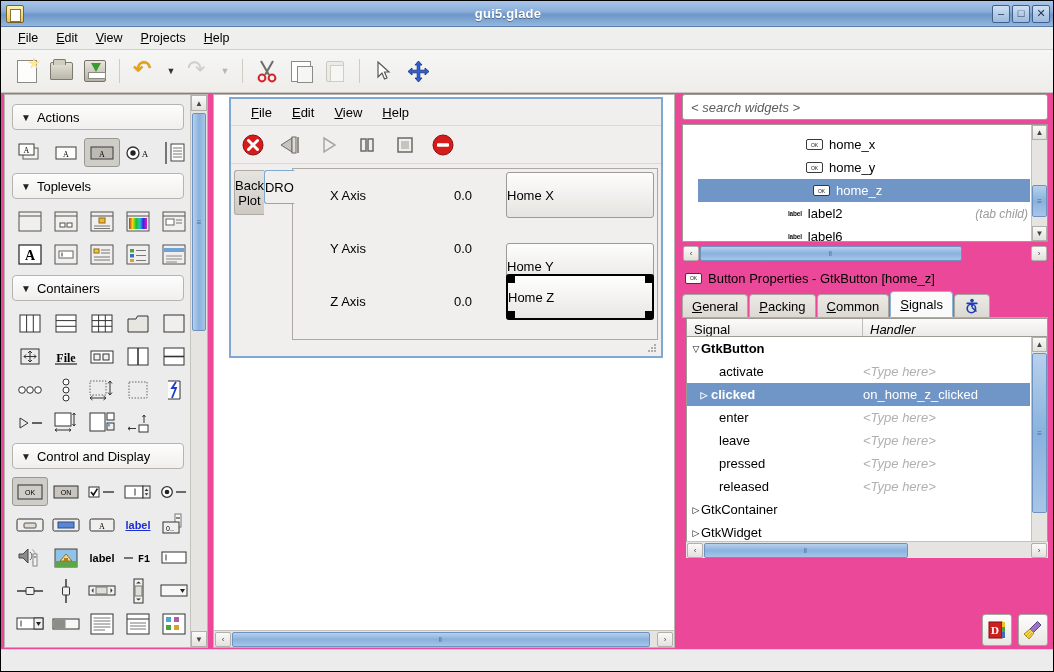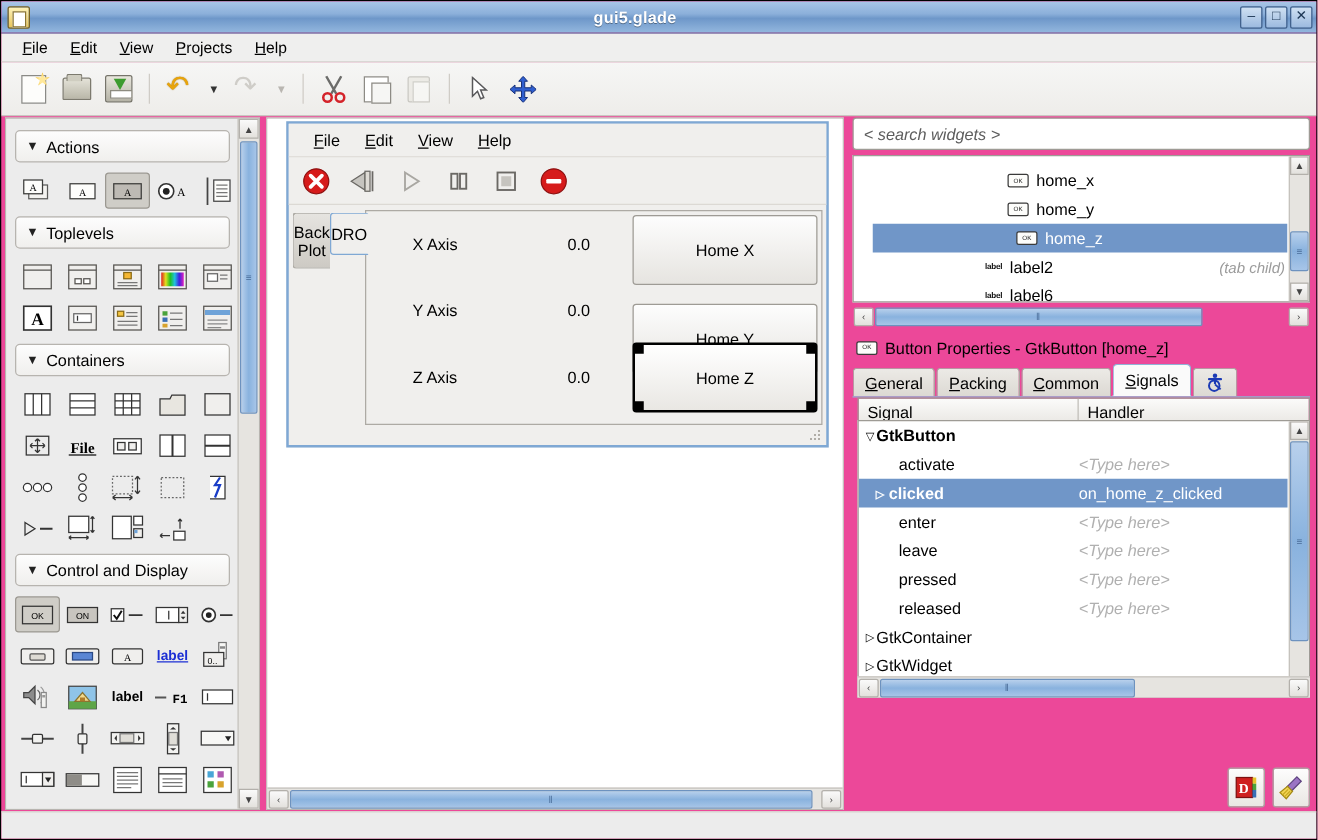--- a/index.html
+++ b/index.html
@@ -177,24 +177,24 @@
     height:34px; z-index:2;
   }
   .mw-page{
     flex:1; background:#f0efed; border:1px solid #adaaa4; border-left:1px solid #adaaa4;
     position:relative;
   }
   .dro-row{ position:absolute; left:0; right:0; height:52px; display:flex; align-items:center;}
   .dro-label{ width:110px; text-align:center; font-size:13px;}
   .dro-val{ width:120px; text-align:center; font-size:13px;}
   .dro-btn{
-    position:absolute; right:3px; width:148px; height:56px;
+    position:absolute; right:3px; width:148px; height:46px;
     background:linear-gradient(to bottom,#fdfdfd,#e6e4e0);
     border:1px solid #9e9b95; border-radius:3px;
-    display:flex; align-items:center; justify-content:center; font-size:13px; cursor:pointer;
+    display:flex; align-items:center; justify-content:flex-start; font-size:13px; cursor:pointer;
   }
   .dro-btn.selected{
     border:2px solid #000; background:linear-gradient(to bottom,#ffffff,#e9e7e3);
   }
   .handle{ position:absolute; width:7px; height:7px; background:#000; }
   .mw-status{ position:absolute; left:3px; right:3px; bottom:2px; height:13px;}
   .mw-grip{ position:absolute; right:3px; bottom:2px; width:11px; height:11px;
     background:
       radial-gradient(circle 1px at 2px 8px,#b0ada7 99%,transparent 100%),
       radial-gradient(circle 1px at 5px 8px,#b0ada7 99%,transparent 100%),
@@ -278,21 +278,21 @@
   .sig-box{
     position:absolute; left:4px; top:18px; right:0; height:222px;
     background:#fff; border:1px solid #9e9b95; overflow:hidden;
   }
   .sig-head{
     position:absolute; left:4px; top:0; right:0; height:22px;
     background:linear-gradient(to bottom,#fbfbfa,#e9e7e3);
     border:1px solid #9e9b95; display:flex; align-items:center; font-size:13px;
   }
   .sig-head .c1{ width:176px; padding-left:7px; border-right:1px solid #c0bdb8; height:100%; display:flex; align-items:center;}
-  .sig-head .c2{ padding-left:7px; }
+  .sig-head .c2{ padding-left:7px;font-style:italic; }
   .sig-list{ position:absolute; left:0; top:0; right:17px; bottom:0;}
   .sig-row{ height:23px; display:flex; align-items:center; font-size:13px; }
   .sig-row.sel{ background:#7096c8; color:#fff; font-weight:bold; }
   .sig-row .name{ width:176px; display:flex; align-items:center; }
   .sig-row .hand{ flex:1; }
   .sig-row .hand.empty{ font-style:italic; color:#b0b0b0; }
   .sig-row.sel .hand{ color:#fff; font-weight:normal; font-style:normal;}
   .tri{ width:14px; display:inline-block; text-align:center; font-size:9px; flex:none;}
   .grp{ font-weight:bold; }
 

